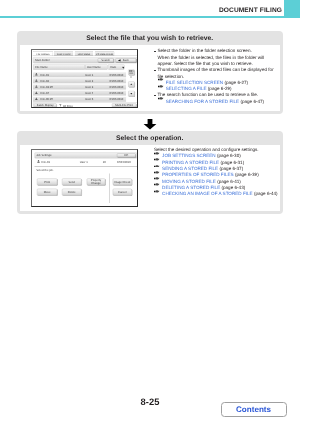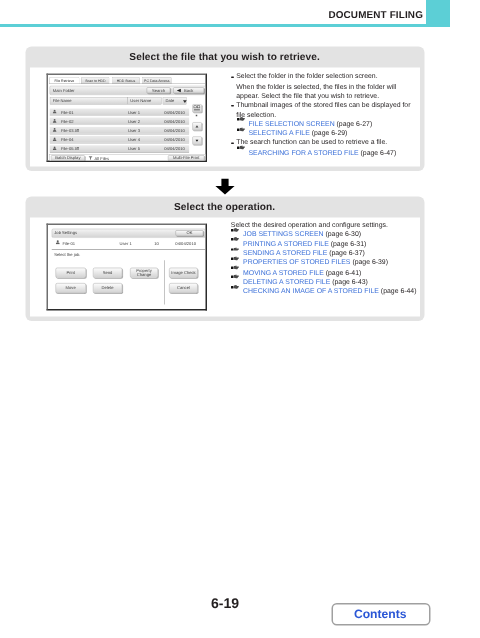--- a/index.html
+++ b/index.html
@@ -315,17 +315,17 @@
                 <rect x="0" y="2.6" width="6.4" height="7.2" rx="0.8" fill="#111"></rect>
                 <path d="M7.6 2.3c2.1-1.2 4.4-1.9 6.6-2.1 1.0-.1 1.8.2 2.0.9.1.6-.4 1.0-1.2 1.2-.9.2-1.8.5-2.5 1.0 2.6-.4 5.3-.5 7.9-.2 1.1.1 1.7.5 1.7 1.1s-.6.9-1.7.9h-1.1c1.1.1 1.7.4 1.7 1s-.6.9-1.7.9h-1.1c.9.1 1.4.4 1.4.9s-.6.9-1.6.9h-1.2c.6.1.9.4.9.8 0 .5-.6.9-1.8.9-2.7.2-5.4-.2-7.9-1.3-.7-.3-1.3-.6-1.7-1.1z" fill="#4a4a4a"></path>
               </svg>
             </span>
             <span class="btxt lnk">CHECKING AN IMAGE OF A STORED FILE</span>
             <span class="btxt pg">&nbsp;(page 6-44)</span>
           </div>
         </div>
     </div>
   </div>
-  <div class="footer-page" style="left:0;right:0;text-align:center;top:396.4px;">6-19</div>
+  <div class="footer-page" style="left:0;right:0;text-align:center;top:396.4px;">8-25</div>
   <div class="contents-btn" style="left:220.5px;top:402.3px;width:64px;height:13.2px;">
     <span style="line-height:13.2px;">Contents</span>
   </div>
 </div>
 
 </body></html>

